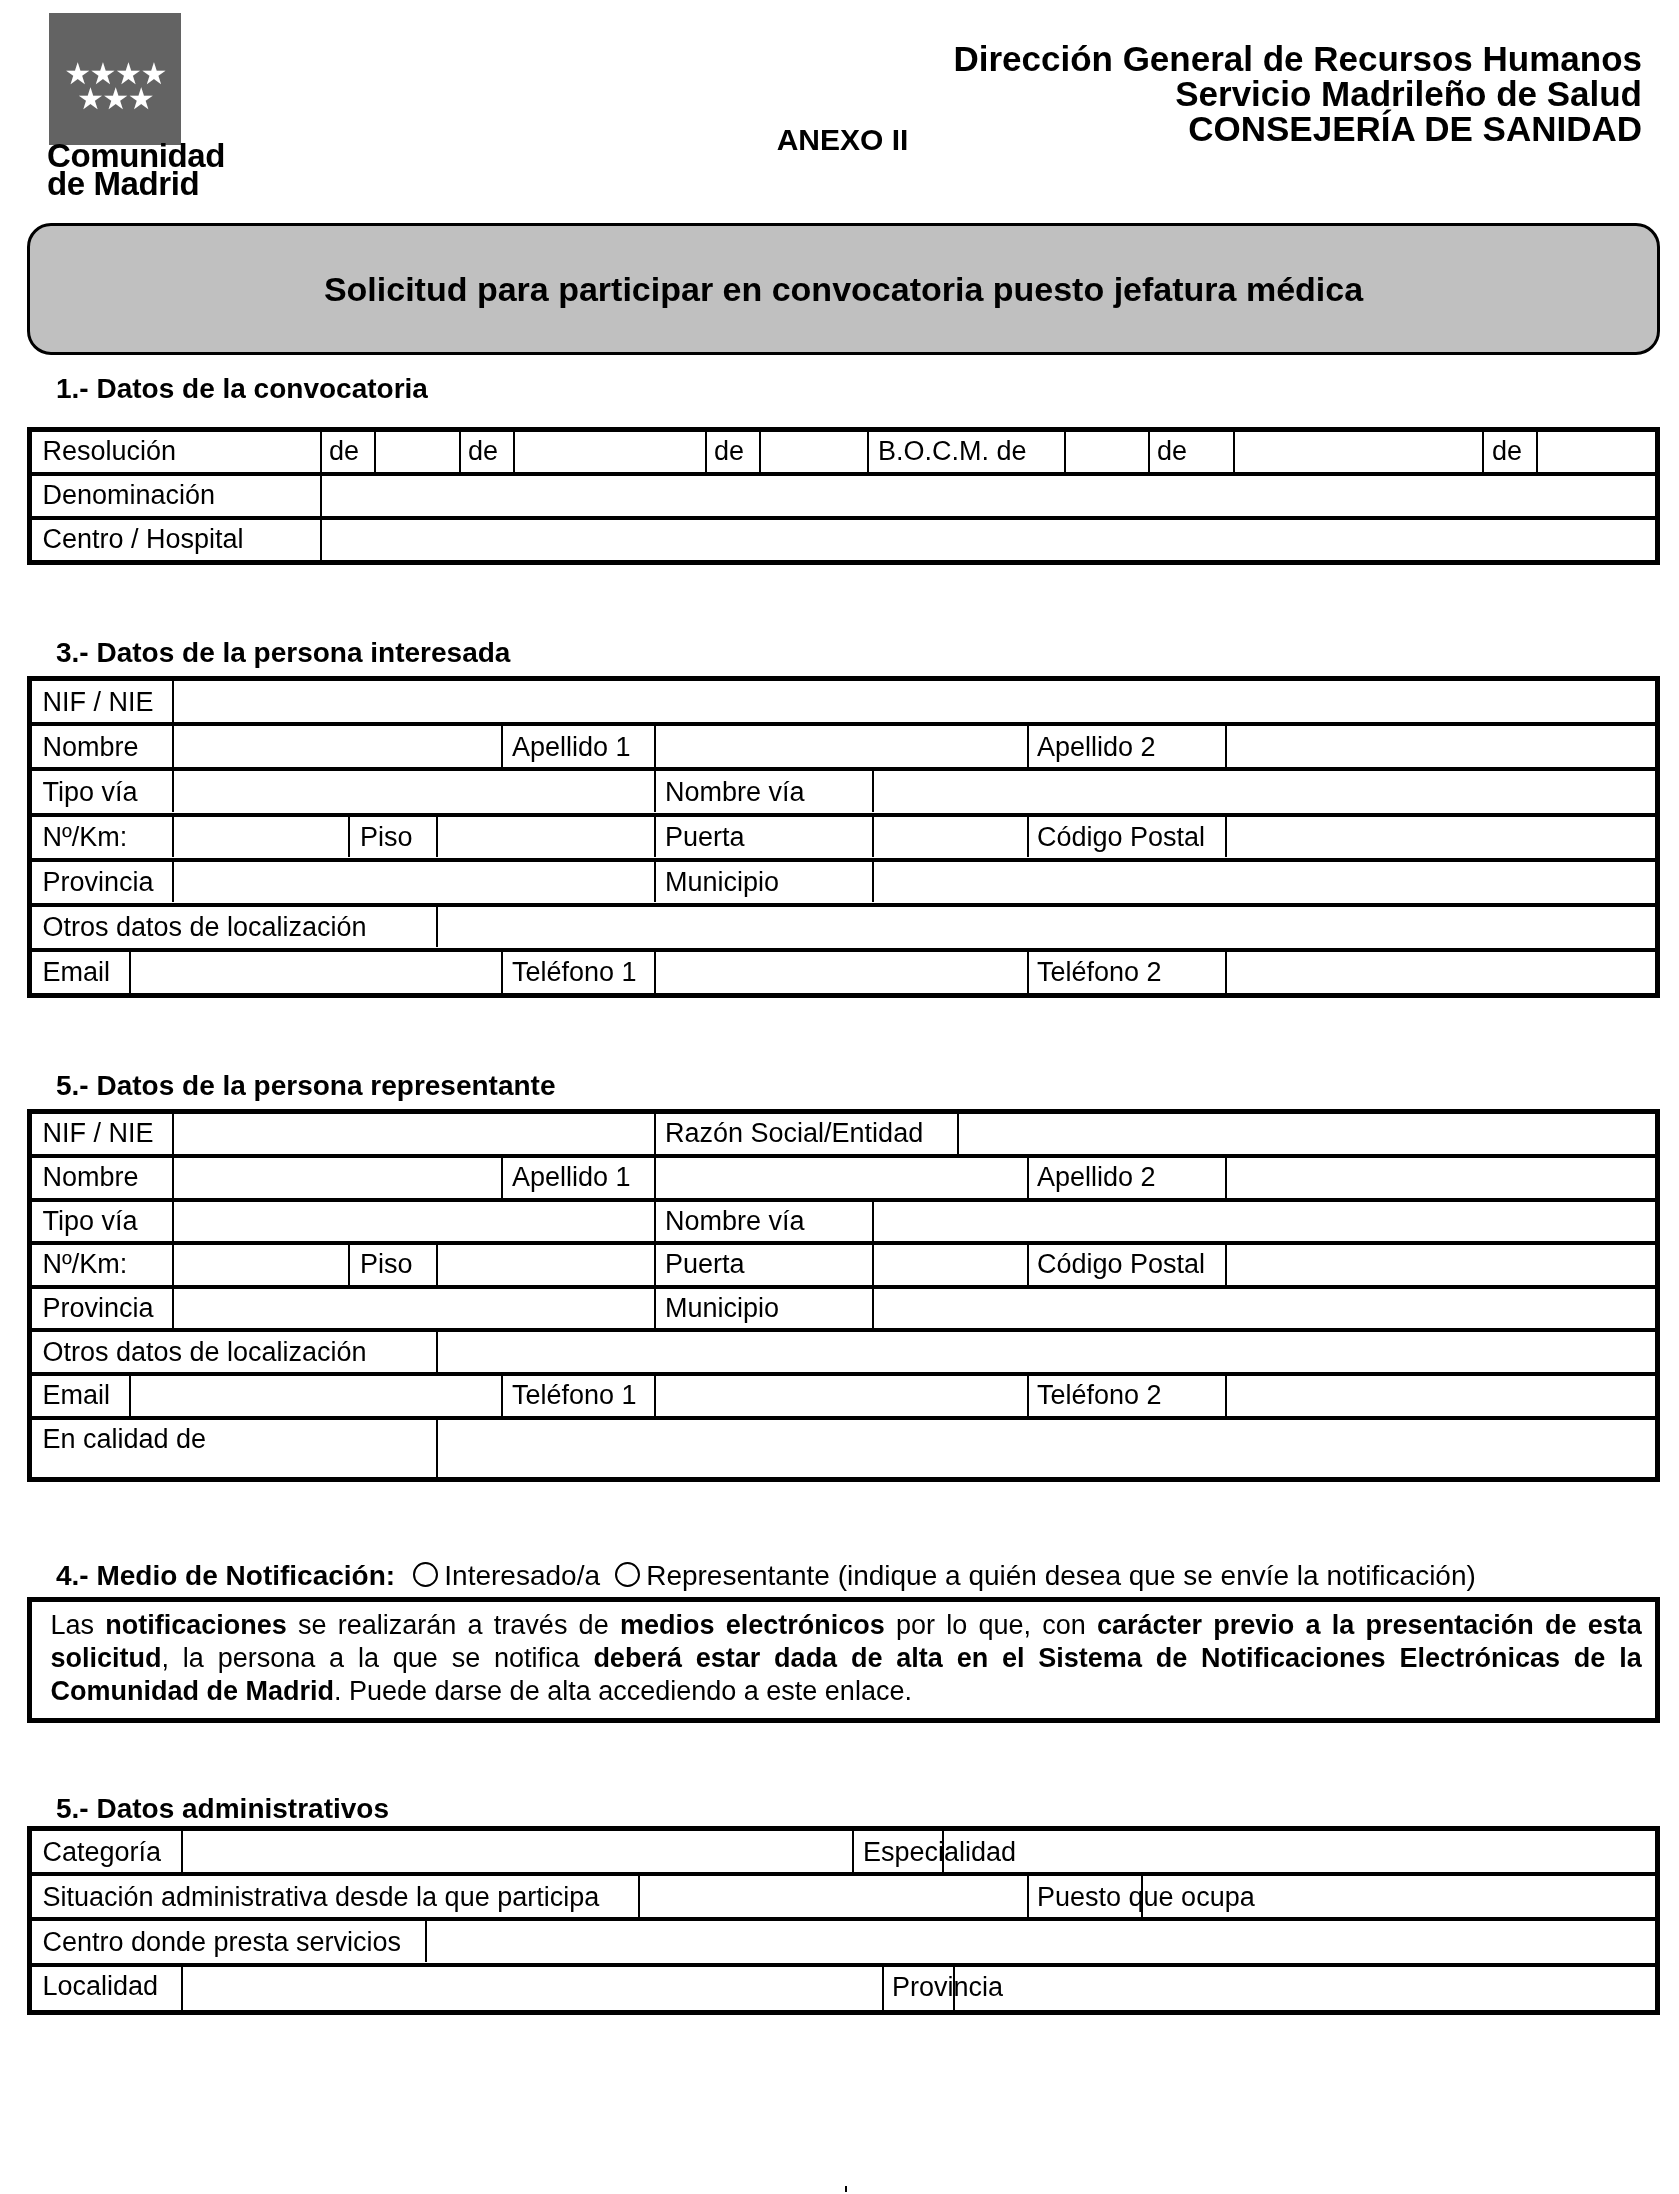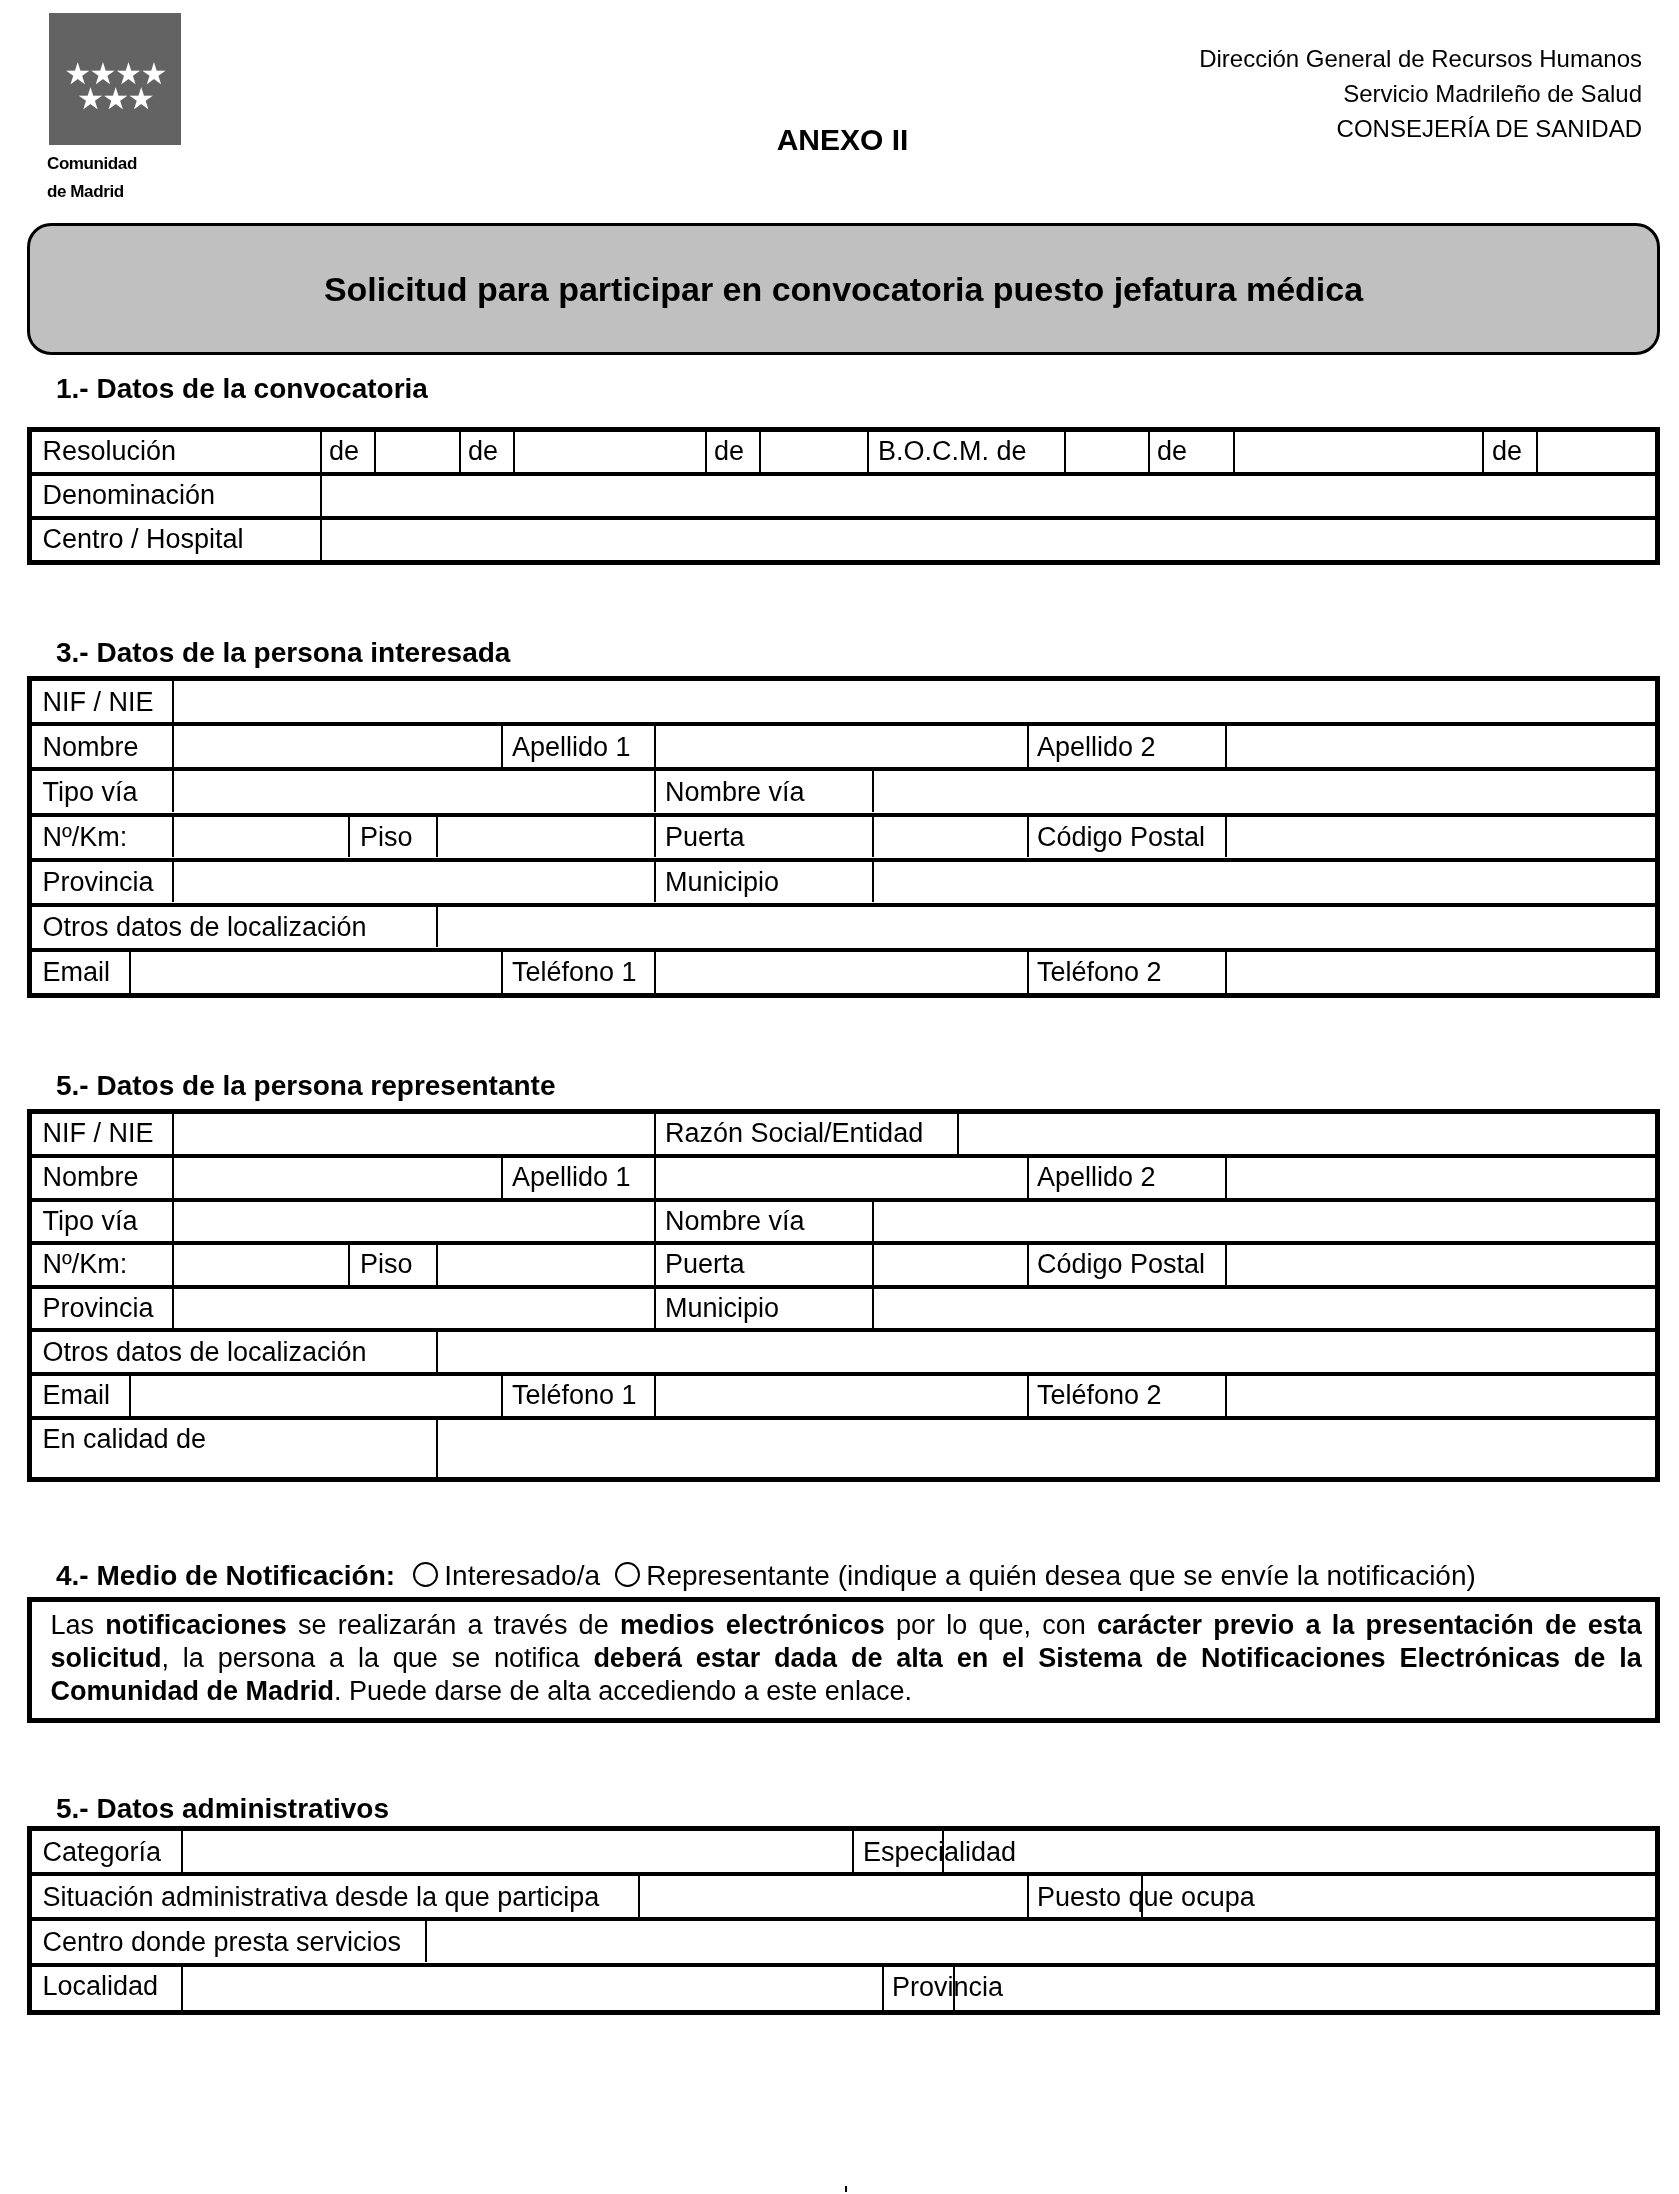--- a/index.html
+++ b/index.html
@@ -1,23 +1,23 @@
 <!DOCTYPE html>
 <html style="font-size:12px"><head>
 <meta charset="utf-8">
 <style>
   html, body { margin:0; padding:0; background:#ffffff; }
   body { width:1680px; height:2194px; position:relative; overflow:hidden;
          font-family:"Liberation Sans", sans-serif; color:#000; }
   .abs { position:absolute; }
   .logo-box { left:49px; top:12.6px; width:132px; height:132px; background:#636363; }
   .stars { position:absolute; left:0; right:0; text-align:center; color:#fff; font-size:30px; line-height:30px; letter-spacing:-1.5px; }
-  .logo-text { left:47px; top:150px; font-weight:bold; font-size:17px; line-height:28px; letter-spacing:-0.4px; }
+  .logo-text { left:47px; top:142px; font-weight:bold; font-size:33px; line-height:28px; letter-spacing:-0.4px; }
   .anexo { left:665px; width:355px; top:123px; text-align:center; font-weight:bold; font-size:30px; }
-  .org { right:38px; text-align:right; font-size:24px; line-height:35px; top:41px; }
+  .org { right:38px; text-align:right; font-size:35px; line-height:35px; top:41px;font-weight:bold; }
   .title-box { left:27px; top:223px; width:1627px; height:126px; background:#c0c0c0;
                border:3px solid #000; border-radius:24px; display:flex; align-items:center; justify-content:center; }
   .title-box span { font-weight:bold; font-size:34px; }
   .sec-heading { left:56px; font-weight:bold; font-size:28px; }
   .notice-box { left:27px; top:1597px; width:1623px; height:111px; border:5.2px solid #000; padding:5px 0 0 0; }
   .notice-text { position:absolute; left:18.5px; right:13.3px; top:7.4px; font-size:27px; line-height:33px; text-align:justify; }
   .radio-line { font-size:28px; }
   .radio { display:inline-block; width:21px; height:21px; border:2.2px solid #000; border-radius:50%; vertical-align:-1.5px; margin:0 6px 0 10.4px; }
   .pagemark { left:845px; top:2186px; width:1.5px; height:6px; background:#000; }
 </style>

